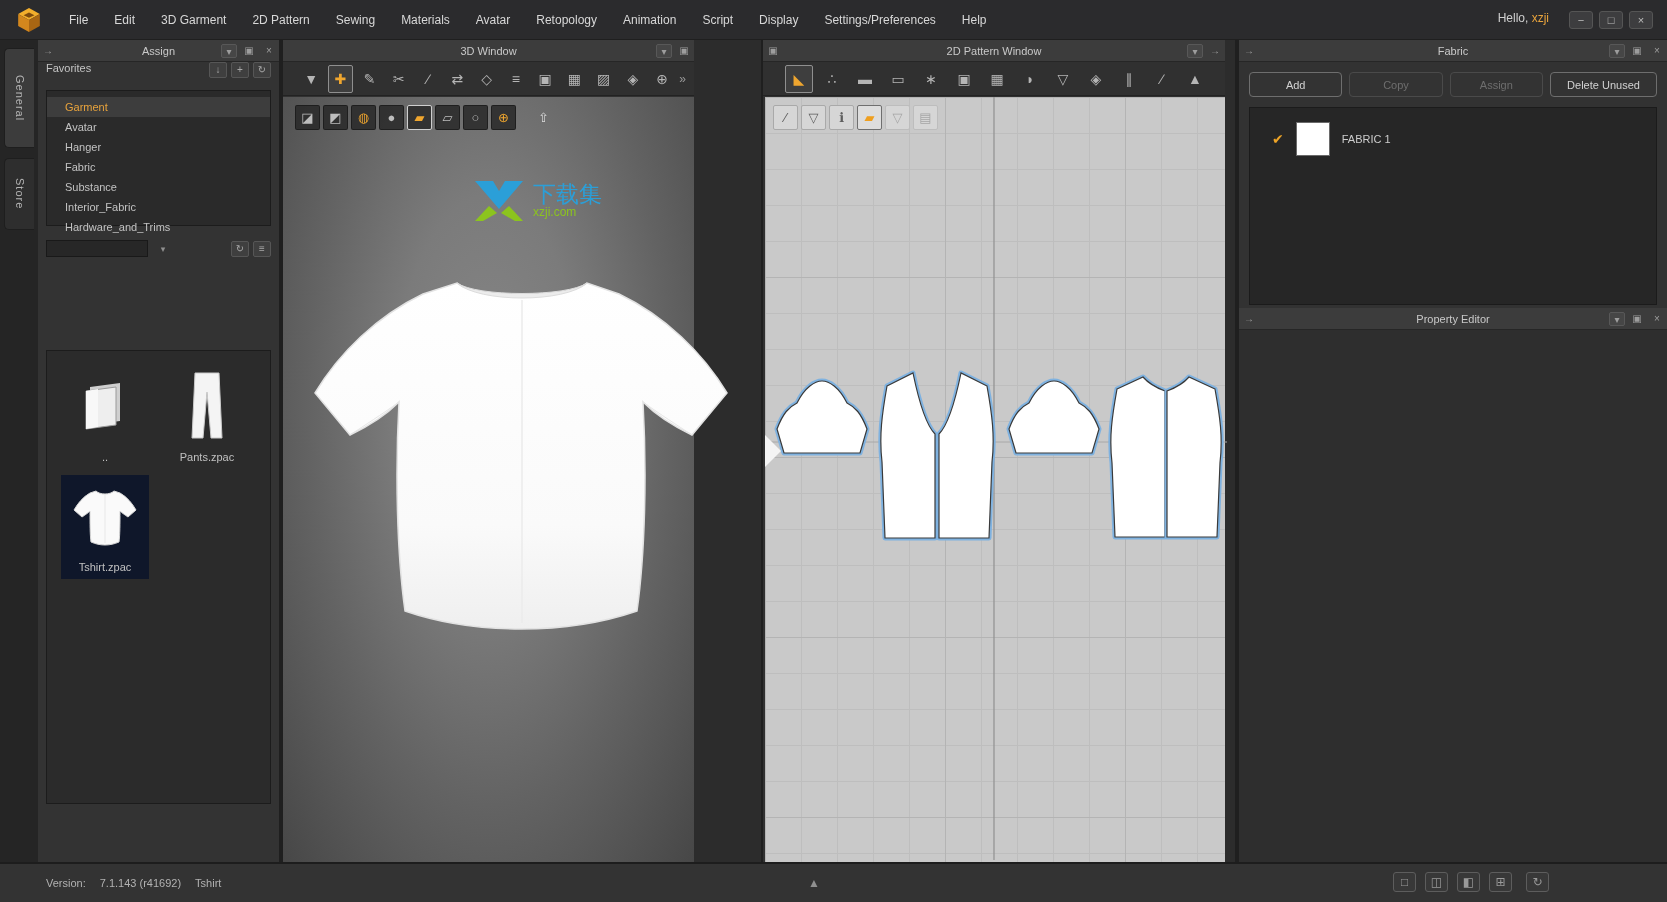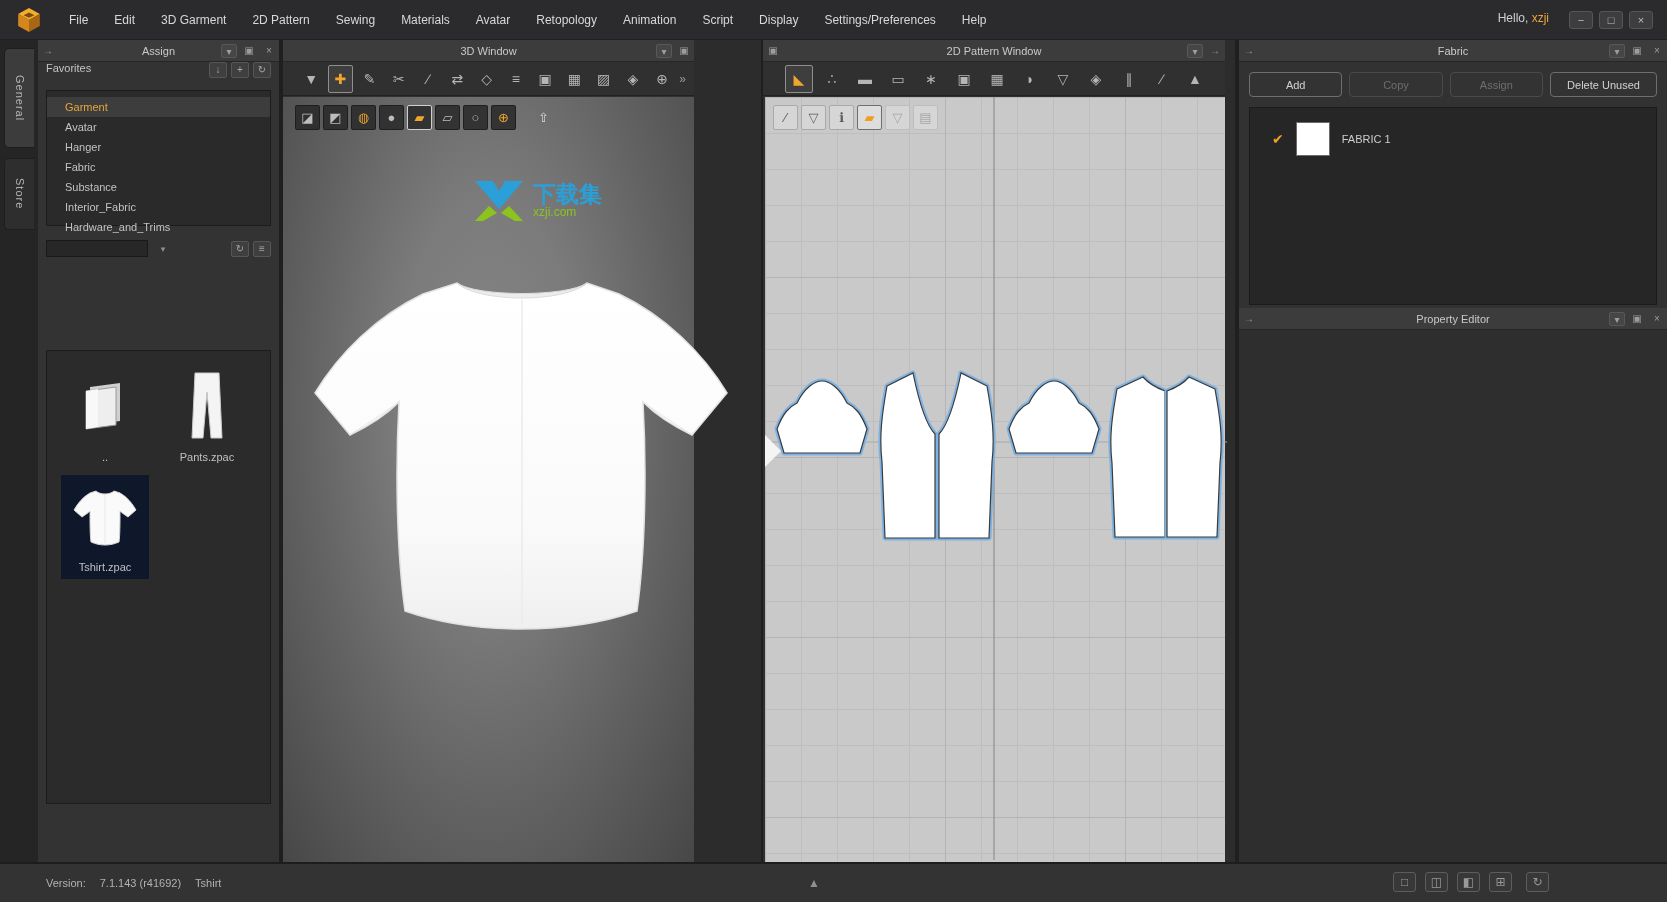--- a/index.html
+++ b/index.html
@@ -69,21 +69,21 @@
   .vp3d { position:absolute; left:0; top:57px; right:0; bottom:0;
     background:radial-gradient(ellipse at 50% 40%, #868686 0%, #7b7b7b 32%, #636363 62%, #474747 100%); }
   .ovl { position:absolute; left:12px; top:8px; display:flex; gap:3px; }
   .ob { width:25px; height:25px; display:flex; align-items:center; justify-content:center;
     background:rgba(42,42,42,.88); border:1px solid rgba(20,20,20,.6); border-radius:2px;
     color:#bdbdbd; font-size:13px; }
   .ob.sel { border-color:#cfcfcf; color:#f0a62e; }
   .ob.orange { color:#f0a62e; }
   .ob.loose { background:transparent; border-color:transparent; color:#d9d9d9; margin-left:12px; }
   .watermark { position:absolute; left:190px; top:82px; display:flex; align-items:center; gap:8px; }
-  .wm-text .l1 { font-size:23px; font-weight:bold; color:#2b9fd8; line-height:22px; }
+  .wm-text .l1 { font-size:23px; font-weight:normal; color:#2b9fd8; line-height:22px; }
   .wm-text .l2 { font-size:12px; font-weight:normal; color:#8cc41e; }
   
   .win2d { position:absolute; left:761px; top:40px; width:464px; height:822px;
     background:#303030; border-left:2px solid #1f1f1f; }
   .vp2d { position:absolute; left:2px; top:57px; right:0; bottom:0; background:#c9c9c9;
     background-image:
       linear-gradient(#b4b4b4 1px, transparent 1px),
       linear-gradient(90deg, #b4b4b4 1px, transparent 1px),
       linear-gradient(#bebebe 1px, transparent 1px),
       linear-gradient(90deg, #bebebe 1px, transparent 1px);

